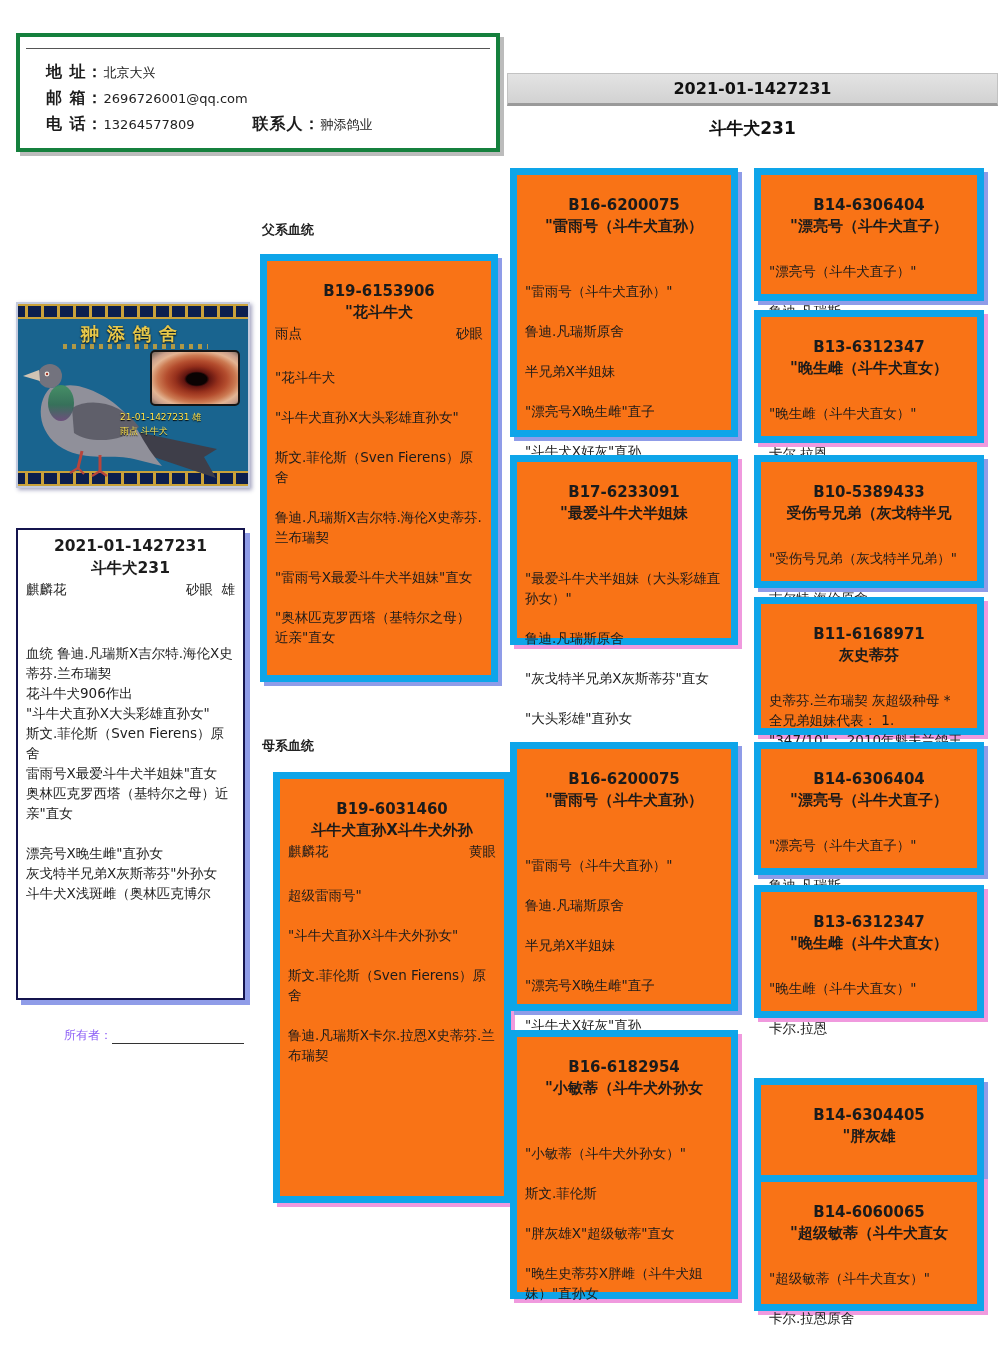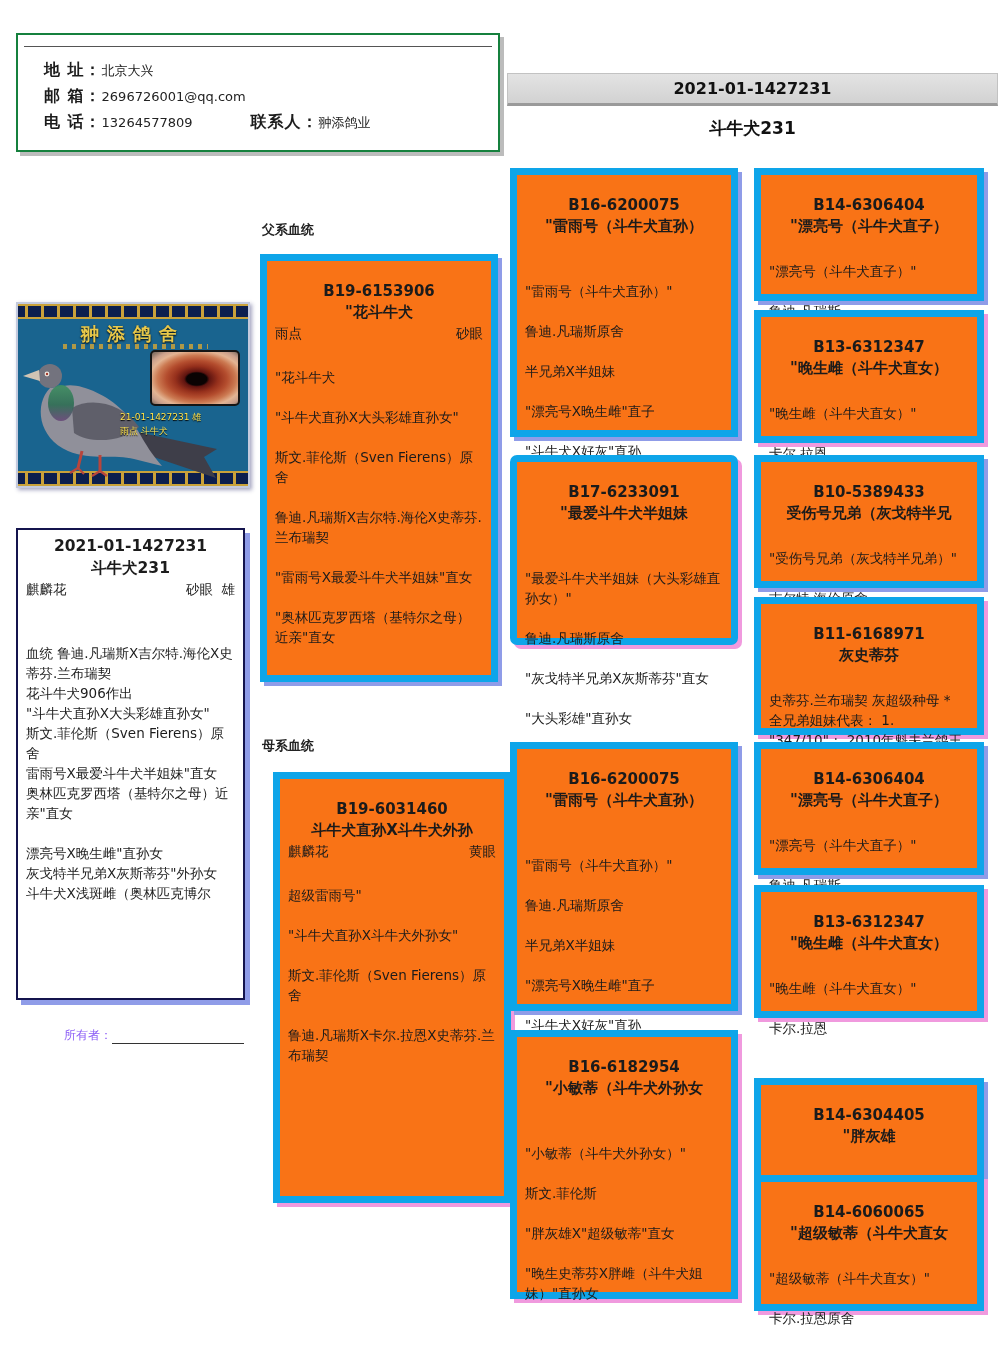--- a/index.html
+++ b/index.html
@@ -1,21 +1,21 @@
 <!DOCTYPE html>
 <html style="--male-shadow: #8f9ce8; --female-shadow: #f09ade; --photo-bg: #19648f; --gold: #e0bc3f; --header-bar-bg: #d9d9d9;"><head>
 <meta charset="utf-8">
 <style>
   html,body{margin:0;padding:0;background:#ffffff;}
   #page{position:relative;width:1006px;height:1366px;background:#fff;overflow:hidden;
         font-family:"DejaVu Sans","Liberation Sans",sans-serif;color:#1c1c1c;}
 
   
   .contact-card{position:absolute;left:16px;top:33px;width:484px;height:119px;background:#fff;
-    border:2px solid #15803d;box-shadow:4px 4px 0 #bcbcbc;box-sizing:border-box;}
+    border:4px solid #15803d;box-shadow:4px 4px 0 #bcbcbc;box-sizing:border-box;}
   .contact-rule{position:absolute;left:6px;right:6px;top:11px;border-top:1px solid #555;}
   .contact-rows{position:absolute;left:26px;top:22px;right:10px;font-size:13px;line-height:25px;}
   .contact-label{font-weight:bold;font-size:16px;letter-spacing:1px;}
   .contact-val{font-size:13px;color:#222;}
   .contact-sep{display:inline-block;width:58px;}
 
   
   .header-bar{position:absolute;left:507px;top:73px;width:491px;height:33px;
     background:linear-gradient(#e3e3e3,#d2d2d2);border:1px solid #c2c2c2;border-bottom:3px solid #9a9a9a;
     box-sizing:border-box;text-align:center;font-weight:bold;font-size:16px;line-height:29px;color:#111;}
@@ -189,21 +189,21 @@
 "雷雨号（斗牛犬直孙）"
 
 鲁迪.凡瑞斯原舍
 
 半兄弟X半姐妹
 
 "漂亮号X晚生雌"直子
 
 "斗牛犬X好灰"直孙</div>
   </div>
-  <div class="pbox female" style="left:510px;top:455px;width:228px;height:190px;border-radius:7px;">
+  <div class="pbox female" style="left:510px;top:455px;width:228px;height:190px;">
     <div class="pbox-id">B17-6233091</div>
     <div class="pbox-name">"最爱斗牛犬半姐妹</div>
     <div class="pbox-lines">
 
 "最爱斗牛犬半姐妹（大头彩雄直孙女）"
 
 鲁迪.凡瑞斯原舍
 
 "灰戈特半兄弟X灰斯蒂芬"直女
 

